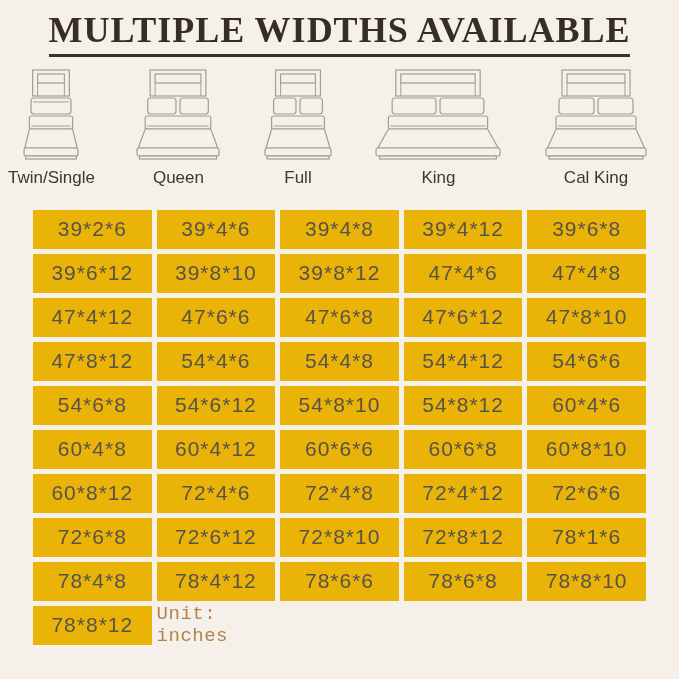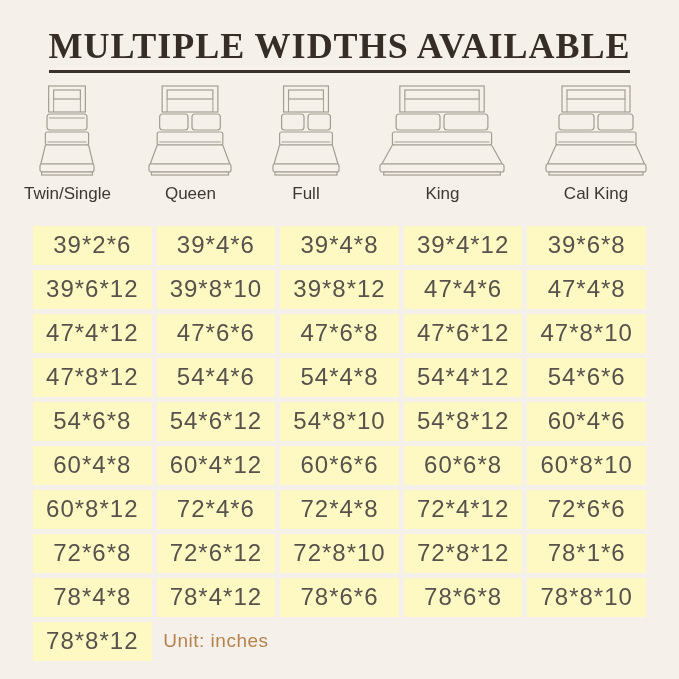--- a/index.html
+++ b/index.html
@@ -4,70 +4,71 @@
 <style>
   html,body { margin:0; padding:0; }
   .page {
     width:679px; height:679px;
     background:#f5f1ea;
     font-family:"Liberation Sans", sans-serif;
     position:relative;
     overflow:hidden;
     box-sizing:border-box;
   }
-  .title-wrap { text-align:center; padding-top:28px; }
+  .title-wrap { text-align:center; padding-top:12px; }
   .title {
     display:inline-block;
     font-family:"Liberation Serif", serif;
     font-weight:bold;
     font-size:36px;
     letter-spacing:1px;
     color:#362e26;
     border-bottom:3px solid #3a322a;
     padding-bottom:4px;
     line-height:1.05;
   }
   .beds {
     display:flex;
     align-items:flex-end;
     justify-content:space-between;
-    padding:12px 30px 0 24px;
+    padding:12px 30px 0 8px;
   }
   .bed-fig { display:flex; flex-direction:column; align-items:center; }
   .bed-label {
     margin-top:7px;
     font-size:17px;
     color:#3c3832;
     white-space:nowrap;
   }
   .grid {
     display:grid;
     grid-template-columns:repeat(5, 1fr);
     gap:5px;
     margin:22px 33px 0 33px;
   }
   .cell {
-    background:#fef9c3;
+    background:#eab308;
     height:39px;
     display:flex;
     align-items:center;
     justify-content:center;
-    font-size:24px;
+    font-size:21px;
     letter-spacing:1px;
     color:#57524b;
   }
   .unit-cell {
     background:transparent;
     height:39px;
     display:flex;
     align-items:center;
     justify-content:center;
     font-size:19px;
     color:#b5824c;
     letter-spacing:0.5px;
+    font-family:Liberation Mono, monospace;
   }
 </style>
 </head>
 <body>
 
 <div class="page">
   <div class="title-wrap">
     <div class="title">MULTIPLE WIDTHS AVAILABLE</div>
   </div>
 

